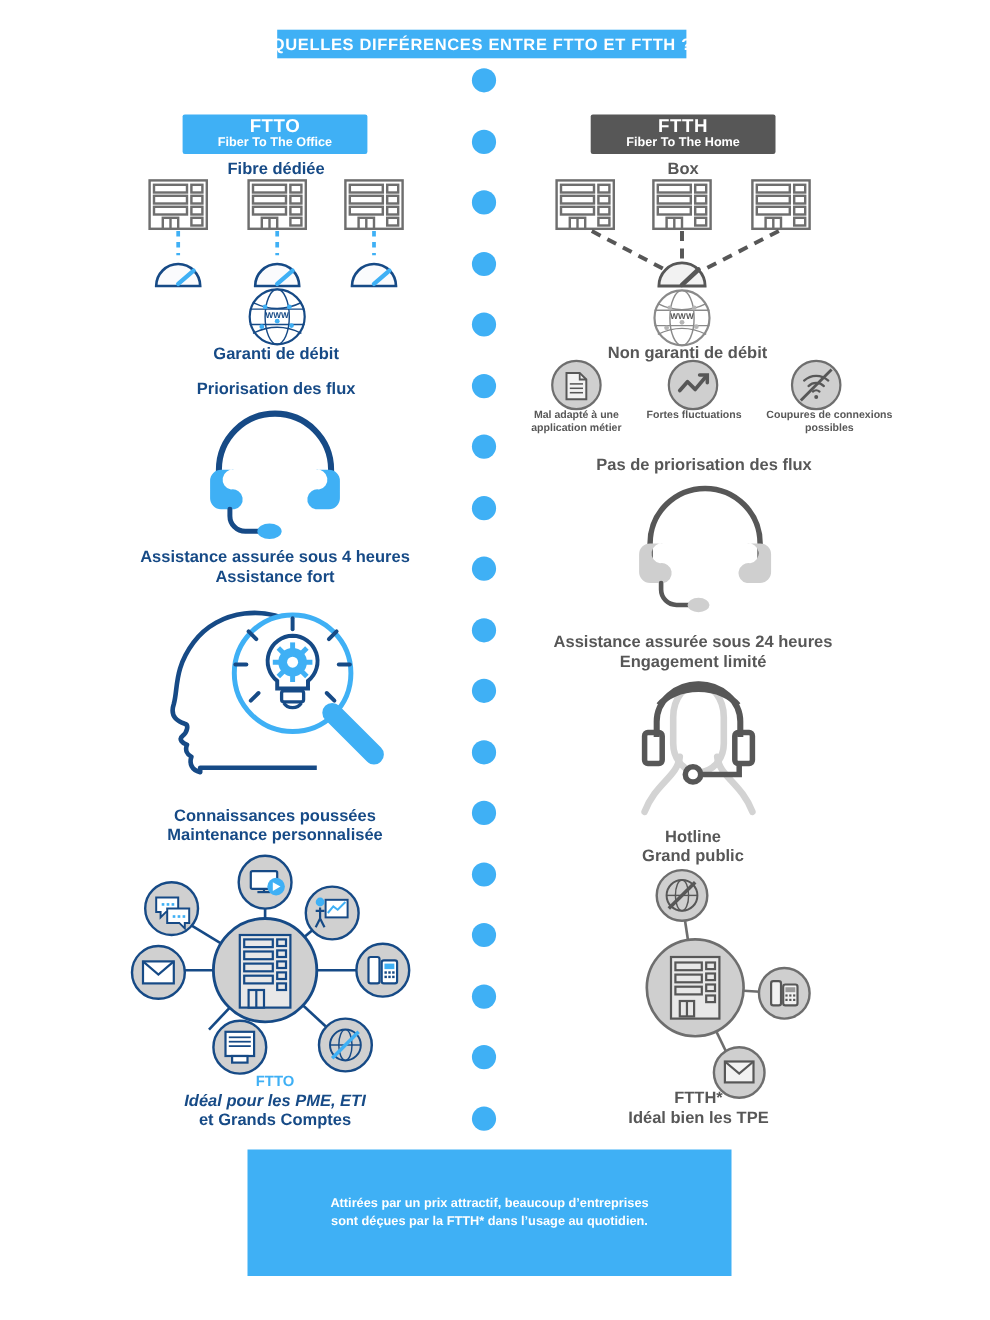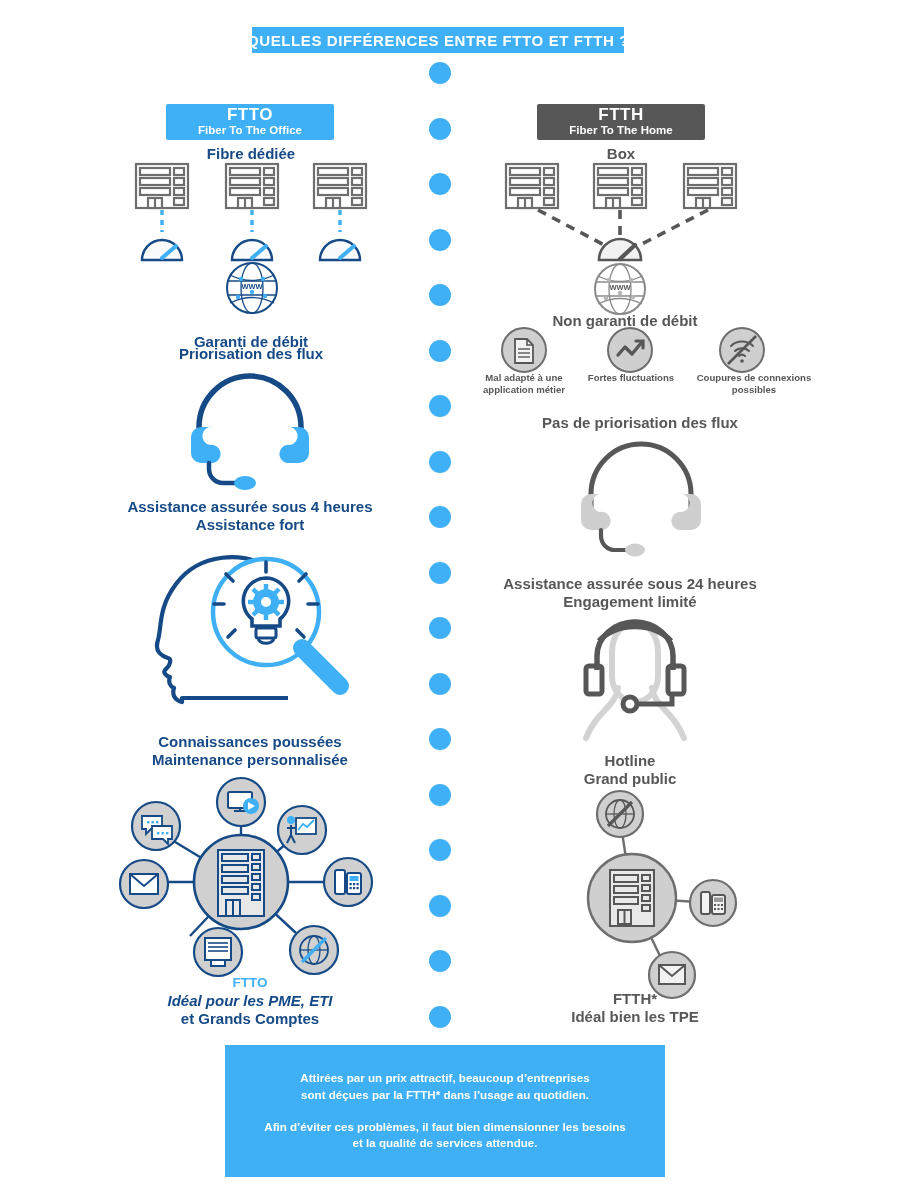--- a/index.html
+++ b/index.html
@@ -39,21 +39,21 @@
   .tx{text-align:center;font-weight:bold;line-height:1.25;}
   .blue{color:#164a86;}
   .gray{color:#575757;}
   .lightblue{color:#3fb0f5;}
   .s16{font-size:15px;}
   .s15{font-size:13.5px;}
   .s10{font-size:9.6px;}
 
   
   #footer-banner{
-    left:225px;top:1045px;width:440px;height:132px;background:#3fb0f5;
+    left:225px;top:1045px;width:440px;height:115px;background:#3fb0f5;
     display:flex;flex-direction:column;align-items:center;justify-content:center;
   }
   #footer-banner p{
     margin:0;color:#fff;font-size:11.6px;font-weight:bold;text-align:center;line-height:1.45;
   }
   #footer-banner p.sp{margin-top:15px;}
   svg{display:block;overflow:visible;}
 </style>
 </head>
 <body>
@@ -162,21 +162,21 @@
       <circle cx="-11" cy="-9" r="2.2"></circle>
         <circle cx="11" cy="-9" r="2.2"></circle>
       <circle cx="-14" cy="9" r="2.2"></circle>
         <circle cx="13" cy="8" r="2.2"></circle>
       <circle cx="0" cy="4" r="2.2"></circle>
     </g>
     <text y="1" text-anchor="middle" font-size="7.5" font-weight="bold" fill="#164a86" font-family="Liberation Sans, sans-serif">WWW</text>
   </g>
 </svg>
 
-<div class="abs tx blue s16" style="left:151px;top:313px;width:200px;margin-top:20px;">Garanti de débit</div>
+<div class="abs tx blue s16" style="left:151px;top:313px;width:200px;">Garanti de débit</div>
 <div class="abs tx blue s16" style="left:141px;top:345px;width:220px;">Priorisation des flux</div>
 
 <svg class="abs" style="left:185px;top:375px;" width="130" height="115">
   <path d="M14 74 V52 A51 51 0 0 1 116 52 V74" fill="none" stroke="#164a86" stroke-width="5.5" stroke-linecap="round"></path>
   <path d="M28 52 h-12 a10 10 0 0 0 -10 10 v16 a10 10 0 0 0 10 10 h12 a6 6 0 0 0 -3 -18 a6 6 0 0 1 3 -18 z" fill="#3fb0f5"></path>
   <path d="M102 52 h12 a10 10 0 0 1 10 10 v16 a10 10 0 0 1 -10 10 h-12 a6 6 0 0 1 3 -18 a6 6 0 0 0 -3 -18 z" fill="#3fb0f5"></path>
   <path d="M24 88 V94 a14 14 0 0 0 14 14 h14" fill="none" stroke="#164a86" stroke-width="4.5" stroke-linecap="round"></path>
   <ellipse cx="60" cy="108" rx="11" ry="7" fill="#3fb0f5"></ellipse>
 </svg>
 
@@ -515,17 +515,13 @@
 </svg>
 
 <div class="abs tx gray s16" style="left:540px;top:990px;width:190px;">FTTH*</div>
 <div class="abs tx gray s16" style="left:520px;top:1008px;width:230px;">Idéal bien les TPE</div>
 
 <div class="abs" id="footer-banner">
   <p>
     <span>Attirées par un prix attractif, beaucoup d’entreprises</span><br>
     <span>sont déçues par la FTTH*  dans l’usage au quotidien.</span>
   </p>
-  <p class="sp">
-    <span>Afin d’éviter ces problèmes, il faut bien dimensionner les besoins</span><br>
-    <span>et la qualité de services attendue.</span>
-  </p>
 </div>
 
 </body></html>

